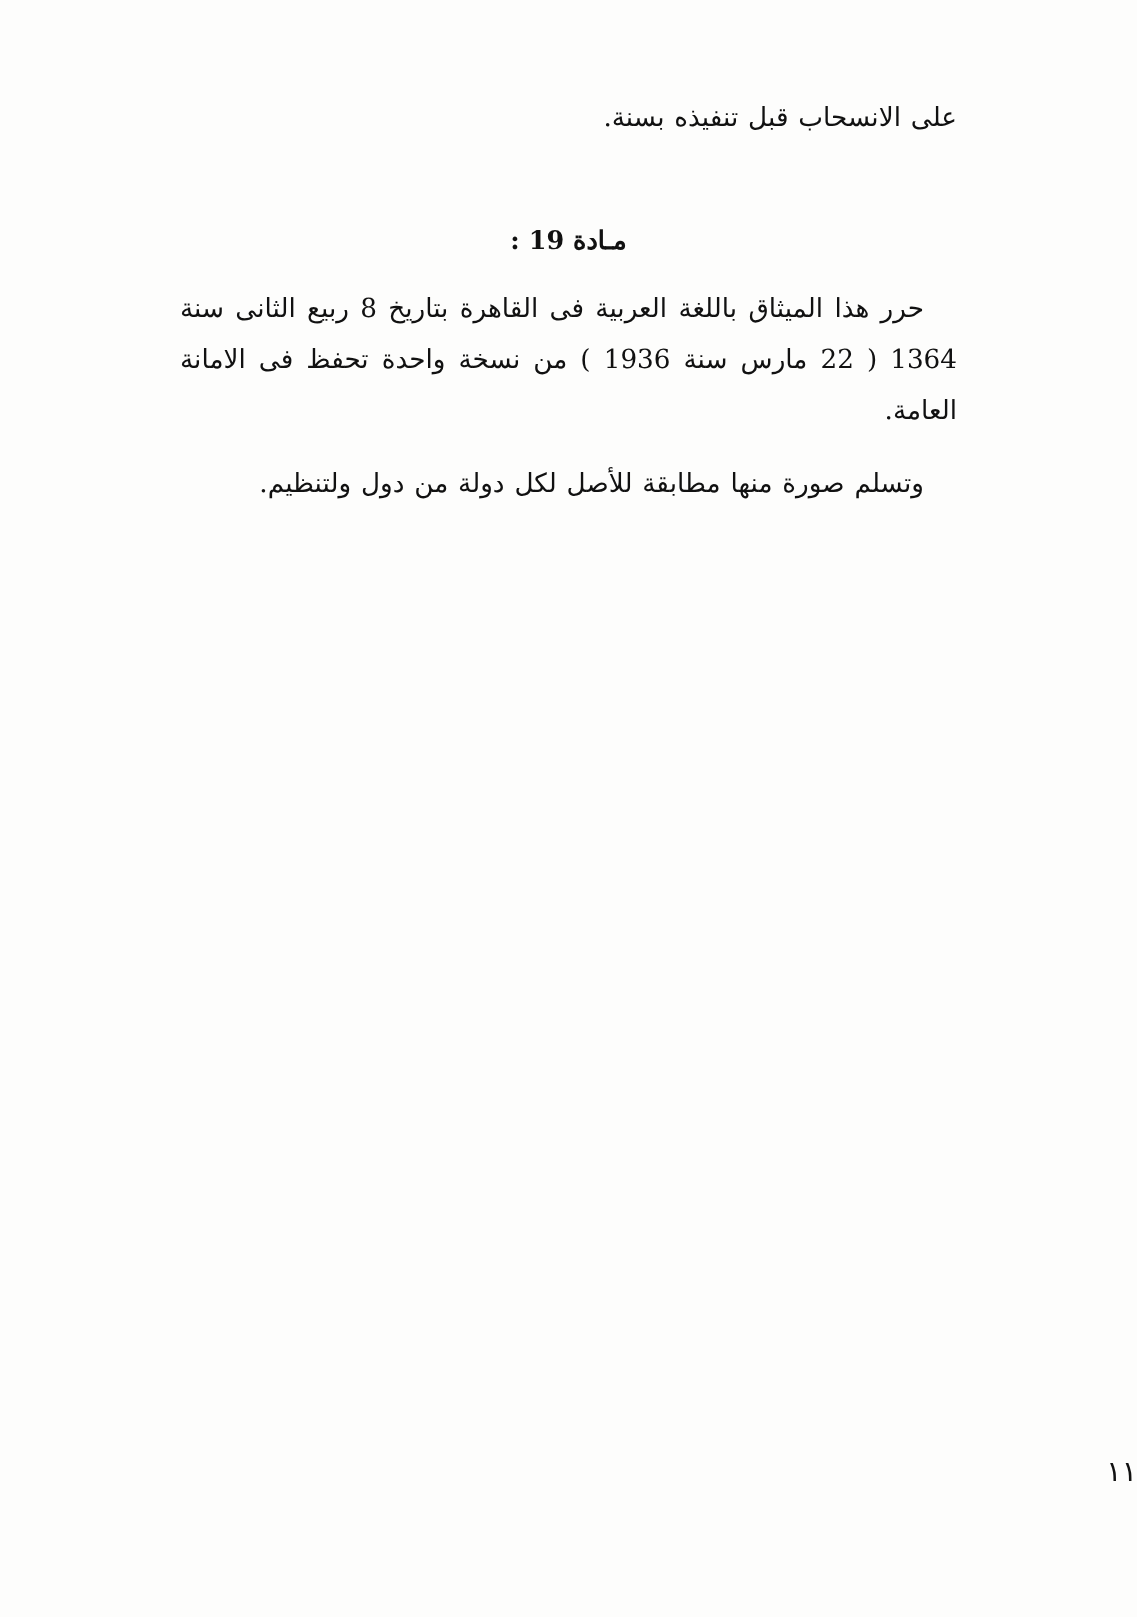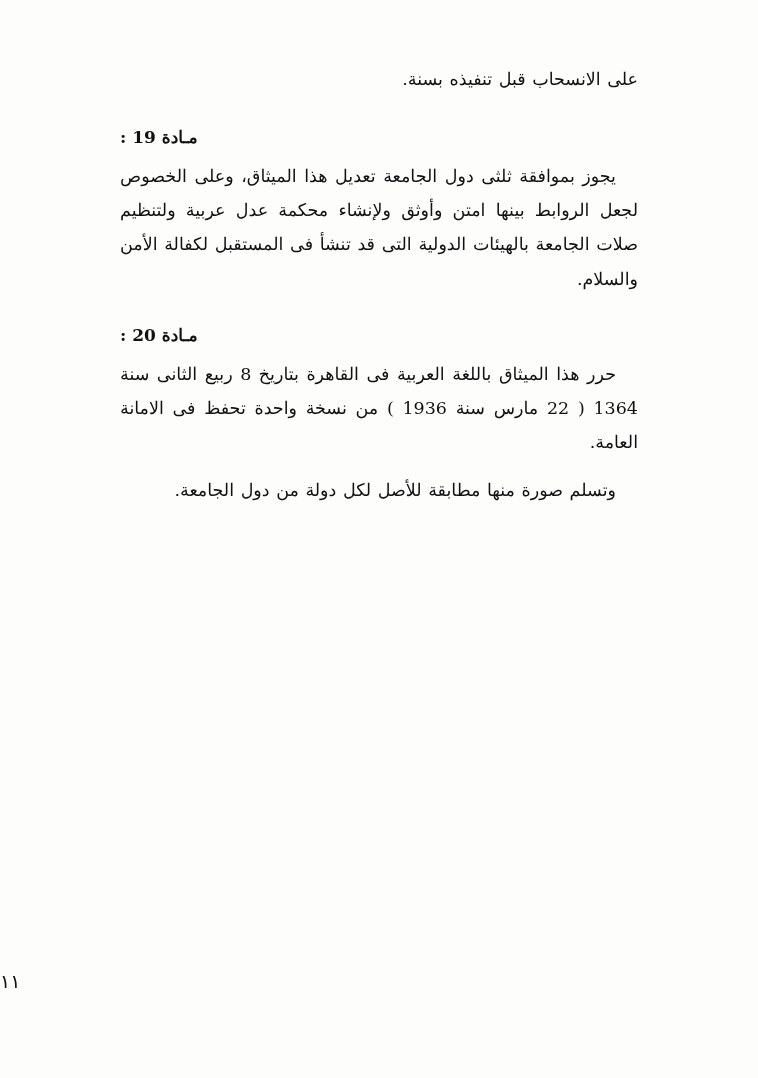--- a/index.html
+++ b/index.html
@@ -34,62 +34,60 @@
     margin: 0 0 14px 0;
     text-align: justify;
     text-justify: inter-word;
     letter-spacing: 0px;
     word-spacing: 1px;
   }
   .para.indent {
     text-indent: 22px;
   }
   .para.first {
-    margin-bottom: 16px;
+    margin-bottom: 28px;
   }
   .heading {
     font-size: 17px;
     font-weight: bold;
-    margin: 9px 0 12px 0;
-    text-align: left;
+    margin: 20px 0 12px 0;
+    text-align: center;
     direction: rtl;
   }
   .page-number {
     position: absolute;
     bottom: 86px;
     left: 0;
     right: 0;
-    text-align: left;
+    text-align: right;
     font-size: 19px;
     letter-spacing: 2px;
     color: #111111;
   }
   .spacer-sm { height: 6px; }
 </style>
 </head>
 <body>
 
 <div class="page">
   <div class="content">
 
     <p class="para first">على الانسحاب قبل تنفيذه بسنة.</p>
 
 
     <div class="spacer-sm"></div>
 
     <h2 class="heading">مـادة 19 :</h2>
 
-    <p class="para indent">يجوز بموافقة ثلثى دول الجامعة تعديل هذا الميثاق، وعلى الخصوص لجعل الروابط بينها امتن وأوثق ولإنشاء محكمة عدل عربية ولتنظيم صلات الجامعة بالهيئات الدولية التى قد تنشأ فى المستقبل لكفالة الأمن والسلام.</p>
 
 
     <div class="spacer-sm"></div>
 
-    <h2 class="heading">مـادة 20 :</h2>
 
 
     <p class="para indent">حرر هذا الميثاق باللغة العربية فى القاهرة بتاريخ 8 ربيع الثانى سنة 1364 ( 22 مارس سنة 1936 ) من نسخة واحدة تحفظ فى الامانة العامة.</p>
 
-    <p class="para indent">وتسلم صورة منها مطابقة للأصل لكل دولة من دول الجامعة.</p>
+    <p class="para indent">وتسلم صورة منها مطابقة للأصل لكل دولة من دول ولتنظيم.</p>
 
   </div>
 
   <div class="page-number">١١</div>
 </div>
 
 </body></html>

